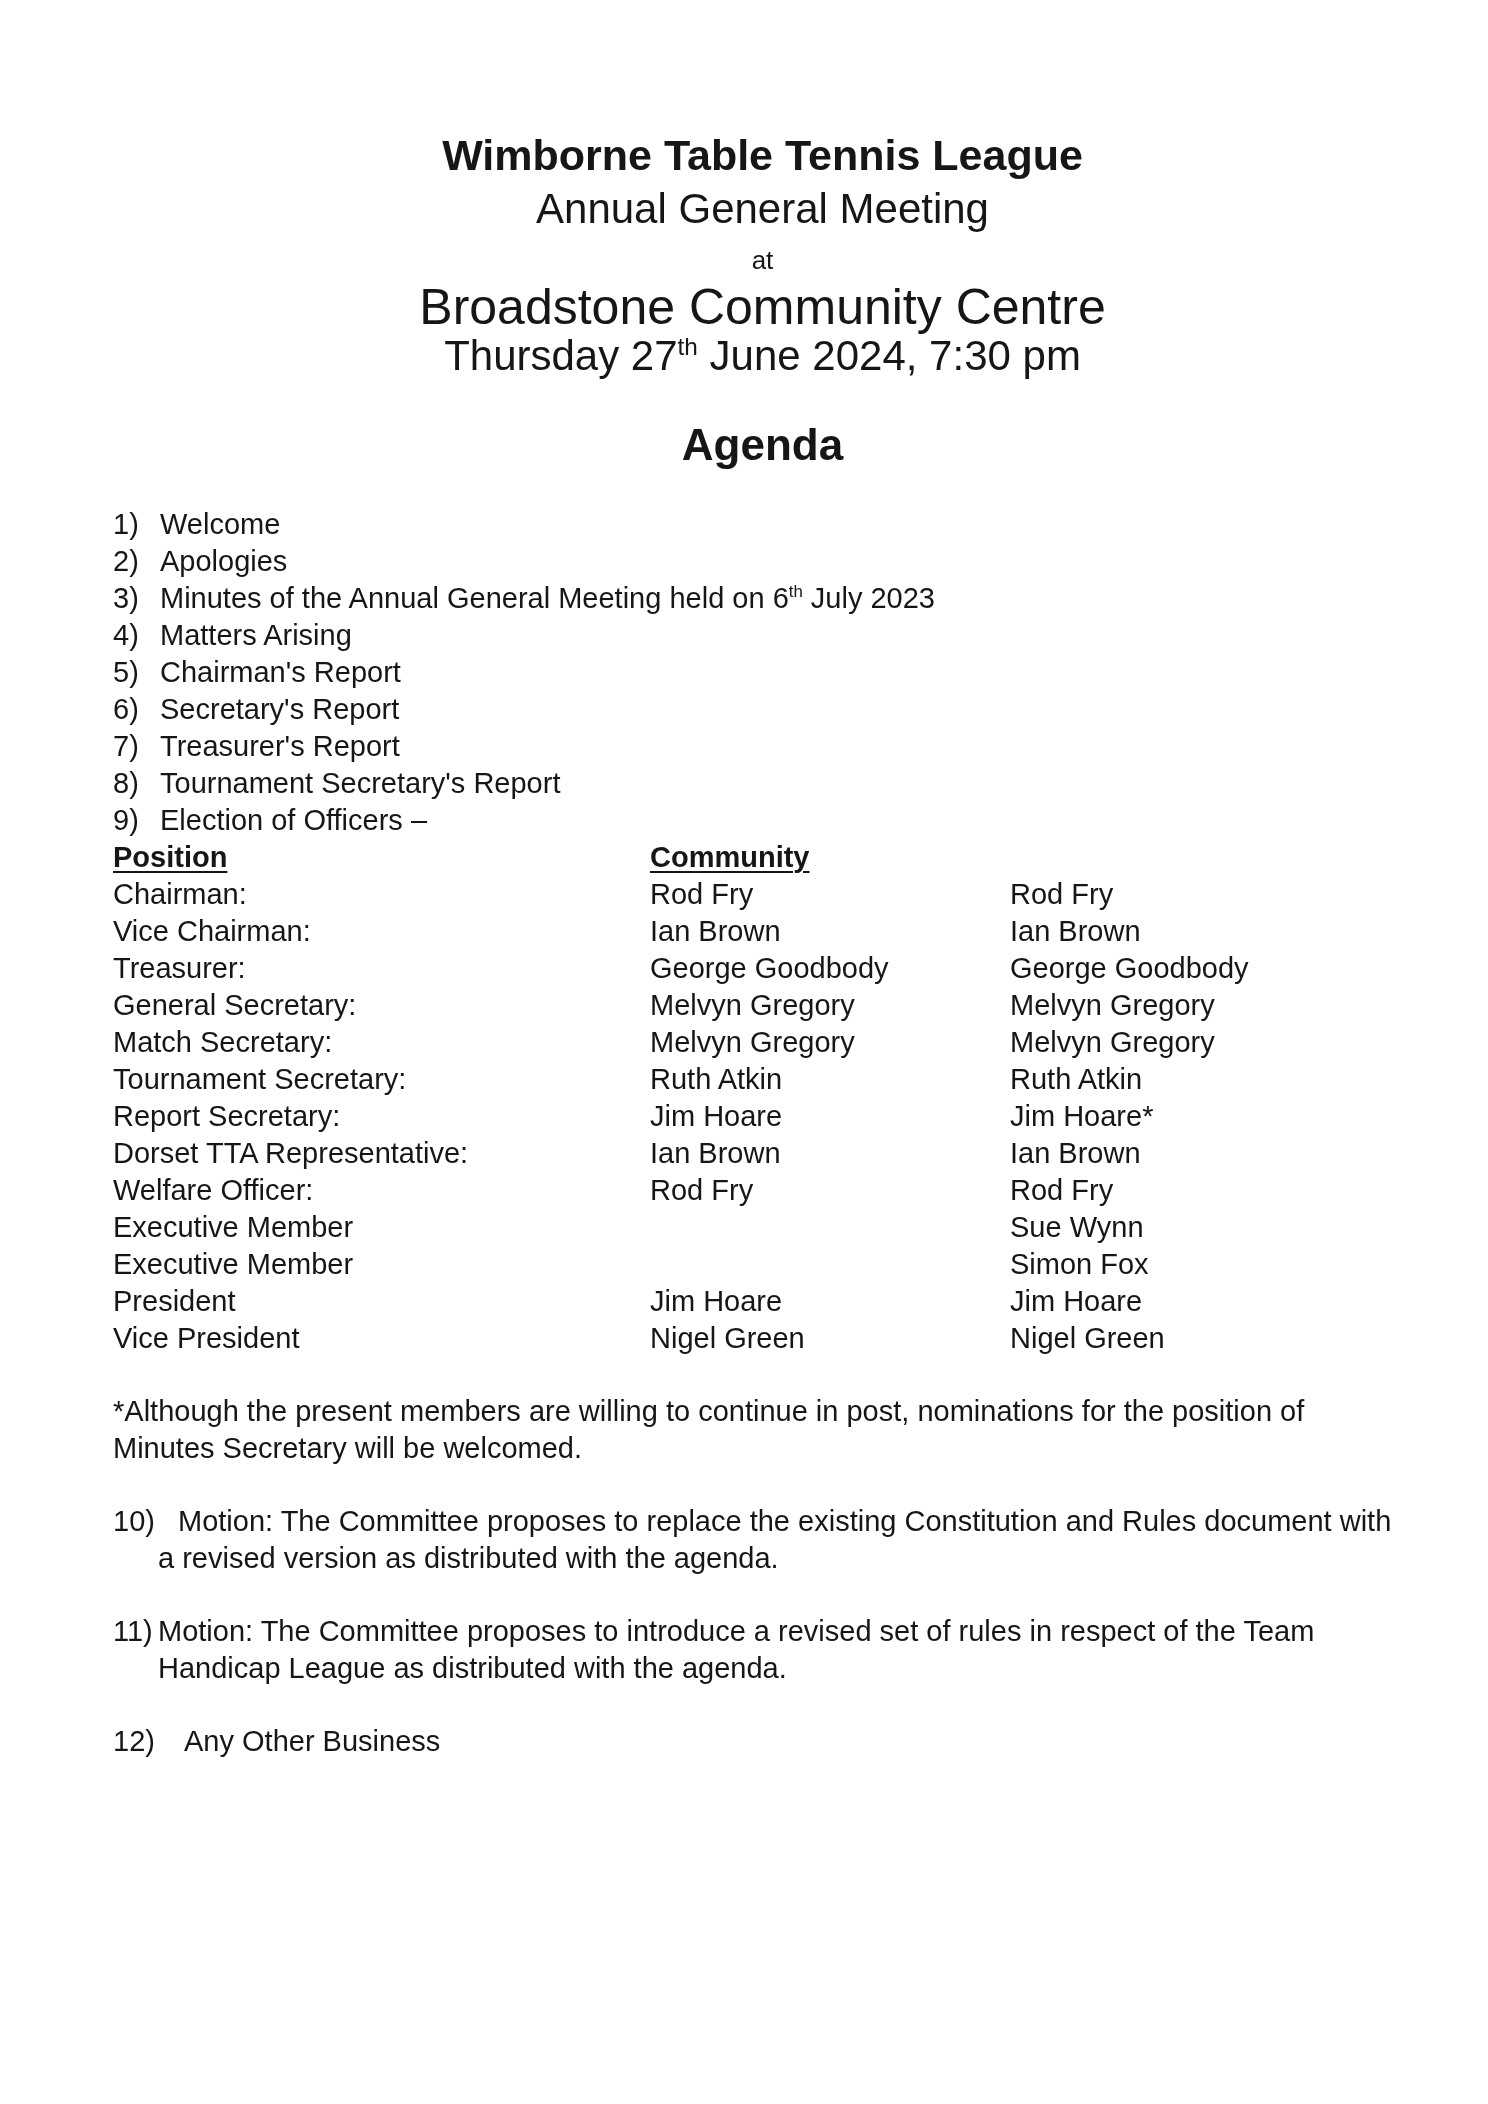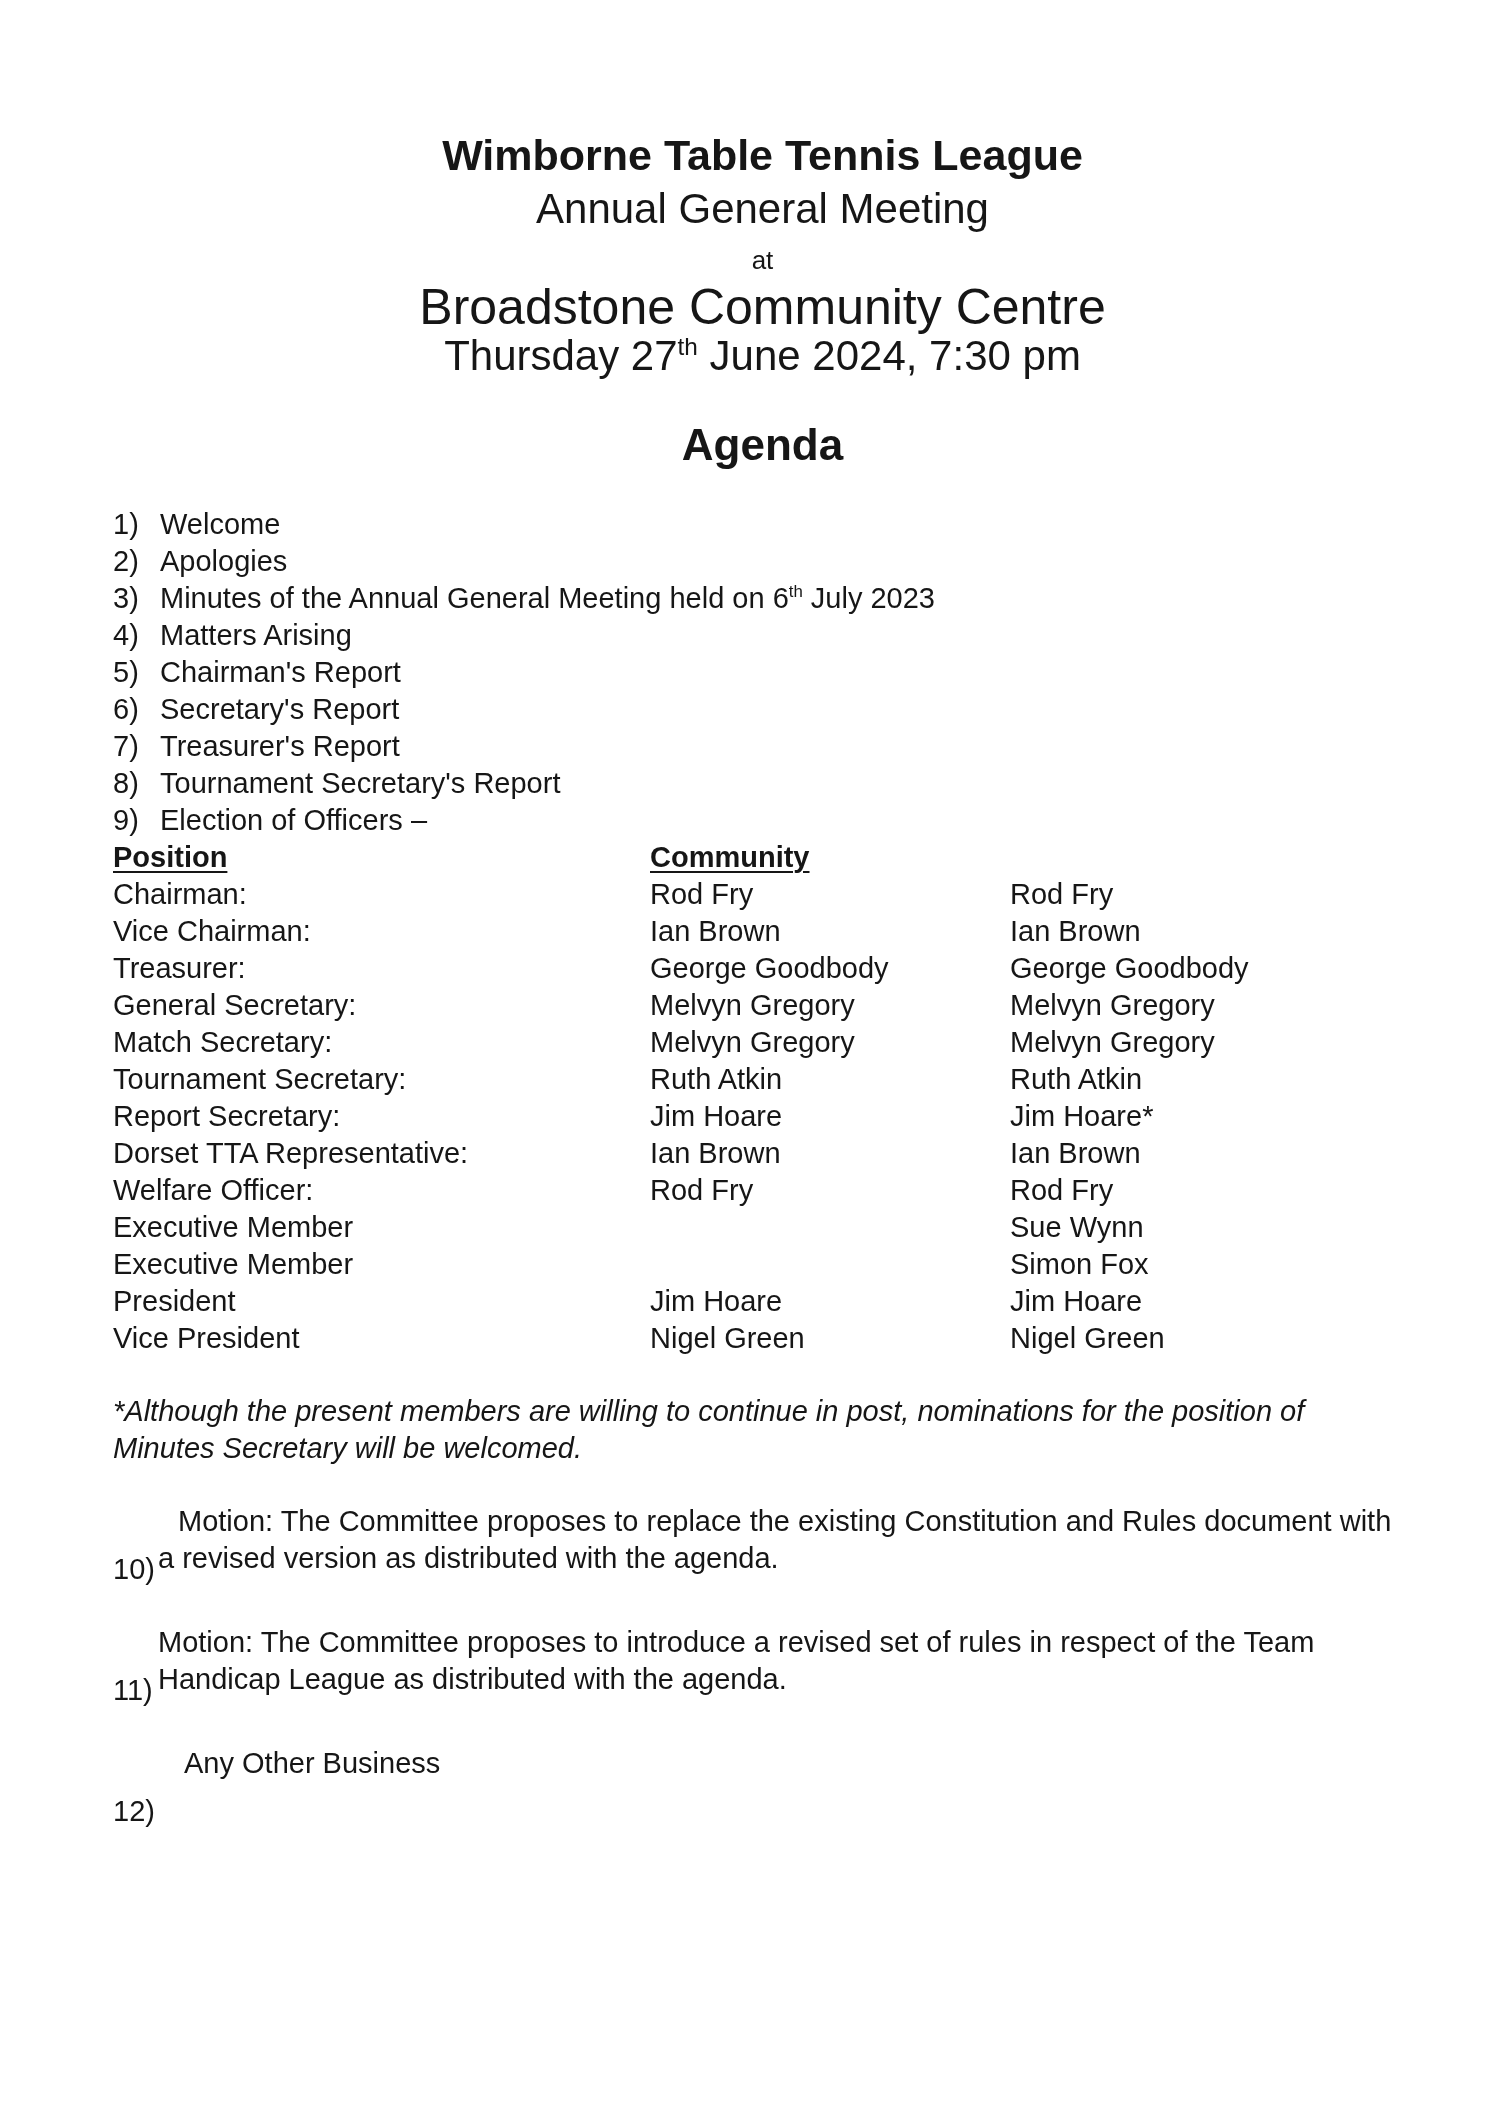--- a/index.html
+++ b/index.html
@@ -38,23 +38,23 @@
   .li { display: flex; }
   .li .num { flex: 0 0 47px; }
   .li .txt { flex: 1 1 auto; }
 
   
   .officers { font-size: 29px; line-height: 37px; }
   .trow { display: grid; grid-template-columns: 537px 360px 1fr; }
   .th { font-weight: bold; text-decoration: underline; text-decoration-thickness: 2px; text-underline-offset: 4px; }
 
   
-  .footnote { margin-top: 36px; max-width: 1280px; font-style: italic; }
+  .footnote { margin-top: 36px; max-width: 1280px; }
   .motion { margin-top: 36px; }
-  .motion .num { flex: 0 0 45px; margin-top: 48px; }
+  .motion .num { flex: 0 0 45px; }
   .m10 .txt { text-indent: 20px; }
   .m12 .txt { text-indent: 26px; }
 </style>
 </head>
 <body>
 
 <div class="page">
 
   <header class="doc-header">
     <div class="title">Wimborne Table Tennis League</div>

